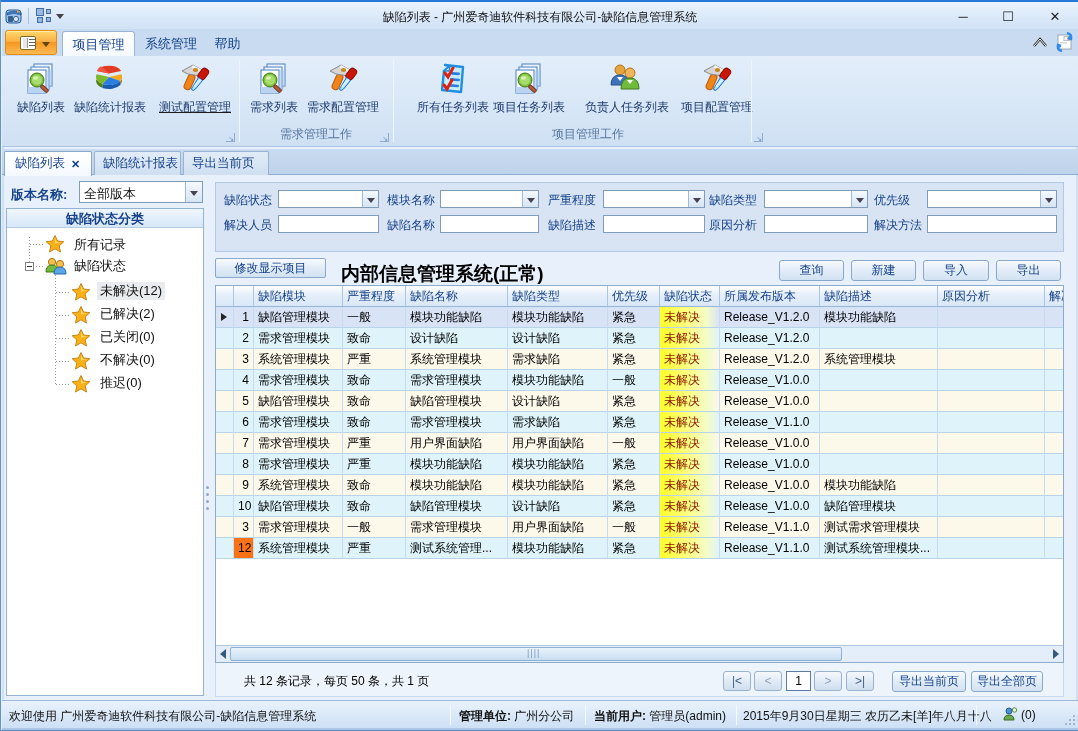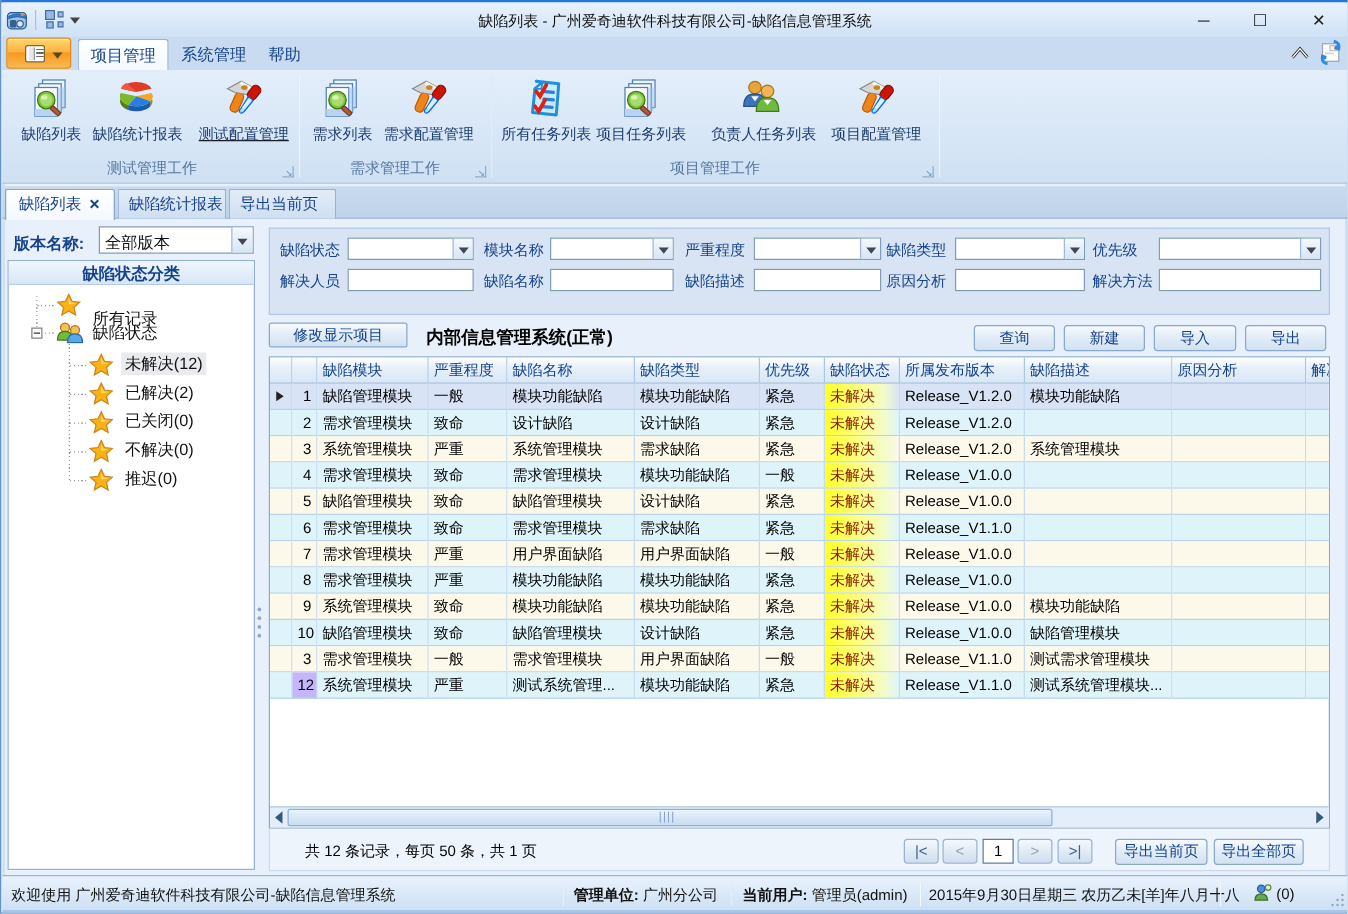--- a/index.html
+++ b/index.html
@@ -77,21 +77,21 @@
 
   
   #filterpanel { left:214px; top:182px; width:849px; height:70px; background:#d8e4f3; border:1px solid #b3c8e3; }
   .flabel { position:absolute; color:#15428b; font-size:12px; }
   .ffield { position:absolute; height:18px; background:#fff; border:1px solid #7f9db9; }
   .ffield .combo-btn { width:16px; }
 
   
   .btn { position:absolute; background:linear-gradient(#f7fafd,#e3edf8 45%,#d2e2f2); border:1px solid #8aa8cc; border-radius:3px; color:#15428b; font-size:12px; text-align:center; cursor:pointer; }
   #btn-modify { left:214px; top:258px; width:111px; height:20px; line-height:18px; border-radius:2px; }
-  #proj-title { left:340px; top:261px; font-size:14px; font-weight:bold; color:#000; }
+  #proj-title { left:340px; top:261px; font-size:19px; font-weight:bold; color:#000; }
   #btn-query  { left:778px; top:260px; width:65px; height:21px; line-height:19px; }
   #btn-new    { left:850px; top:260px; width:65px; height:21px; line-height:19px; }
   #btn-import { left:922px; top:260px; width:66px; height:21px; line-height:19px; }
   #btn-export { left:995px; top:260px; width:65px; height:21px; line-height:19px; }
 
   
   #grid { left:214px; top:285px; width:849px; height:378px; background:#fff; border:1px solid #8caac9; overflow:hidden; }
   #ghead { position:absolute; left:0; top:0; width:847px; height:21px; }
   .hcell { position:absolute; top:0; height:21px; line-height:20px; background:linear-gradient(#ffffff,#e7f0fa 40%,#d9e7f6); border-right:1px solid #aac6e2; border-bottom:1px solid #96b6d8; color:#15428b; font-size:12px; padding-left:4px; overflow:hidden; white-space:nowrap; }
   .grow { position:absolute; left:0; width:847px; height:21px; }
@@ -229,21 +229,20 @@
     <path d="M4 10 L15 4 L26 10 L22 15 L10 13 Z" fill="#d6d6d6" stroke="#8a8a8a"></path>
     <path d="M15 4 L26 10 L24.5 12.5 L13.5 6.5 Z" fill="#f1f1f1"></path>
     <ellipse cx="17.5" cy="9" rx="2.6" ry="1.9" fill="#c8861a"></ellipse>
     <rect x="21.5" y="7" width="7.6" height="12" rx="3.4" transform="rotate(38 25.3 13)" fill="#cc1505" stroke="#8a0d00"></rect>
     <path d="M20.5 16.5 L24.5 19.5 L17.5 28 Q15 30.5 13.8 28.8 Q12.8 27.2 15 25.5 Z" fill="#9fe2fa" stroke="#1565d8"></path>
     <path d="M21.5 17.5 L23.5 19 L17 26.5 L15.5 25 Z" fill="#d9f4fd"></path>
   </svg>
           </div>
           <div class="rlb">测试配置管理</div>
         </div>
-        <div class="rgroup-caption">测试管理工作</div>
         <div class="rgroup-corner" style="right: 3px;"></div>
       </div>
       <div class="rgroup-sep" style="left: 237px;"></div>
       <div class="rgroup" style="left: 238px; width: 152px;">
         <div class="ritem" style="left: -6px; width: 80px;">
           <div class="ric">
             <svg width="34" height="34" viewBox="0 0 34 34">
     <rect x="10" y="3" width="18" height="22" fill="#eef5fd" stroke="#4a7fc2"></rect>
     <rect x="7" y="6" width="18" height="23" fill="#f4f9fe" stroke="#4a7fc2"></rect>
     <rect x="4" y="9" width="18" height="23" fill="#fff" stroke="#4a7fc2"></rect>
@@ -268,21 +267,21 @@
     <path d="M20.5 16.5 L24.5 19.5 L17.5 28 Q15 30.5 13.8 28.8 Q12.8 27.2 15 25.5 Z" fill="#9fe2fa" stroke="#1565d8"></path>
     <path d="M21.5 17.5 L23.5 19 L17 26.5 L15.5 25 Z" fill="#d9f4fd"></path>
   </svg>
           </div>
           <div class="rlb">需求配置管理</div>
         </div>
         <div class="rgroup-caption">需求管理工作</div>
         <div class="rgroup-corner" style="right: 3px;"></div>
       </div>
       <div class="rgroup-sep" style="left: 391px;"></div>
-      <div class="rgroup" style="left: 392px; width: 356px;">
+      <div class="rgroup" style="left: 408px; width: 356px;">
         <div class="ritem" style="left: 3px; width: 80px;">
           <div class="ric">
             <svg width="34" height="34" viewBox="0 0 34 34">
     <path d="M9 4 L27 6 L25 31 L6 29 L8 10 L14 5 Z" fill="#c8ecfb" stroke="#1e90e0" stroke-width="2.4" stroke-linejoin="round"></path>
     <path d="M14 5 L13 10 L8 10 Z" fill="#eaf7fe" stroke="#1e90e0" stroke-width="1.4"></path>
     <rect x="15" y="11" width="9" height="2.6" rx="1" transform="rotate(4 15 11)" fill="#2a7de1"></rect>
     <rect x="14" y="17" width="10" height="2.6" rx="1" transform="rotate(4 14 17)" fill="#2a7de1"></rect>
     <rect x="13" y="23" width="10" height="2.6" rx="1" transform="rotate(4 13 23)" fill="#2a7de1"></rect>
     <path d="M9 12 L12 16 L17 7" fill="none" stroke="#e02010" stroke-width="3" stroke-linecap="round"></path>
     <path d="M8 24 L11 28 L16 19" fill="none" stroke="#e02010" stroke-width="3" stroke-linecap="round"></path>
@@ -360,21 +359,21 @@
         <div class="dotted-v" style="left: 22px; top: 28px; height: 29px;"></div>
         <div class="dotted-h" style="left: 23px; top: 35px; width: 13px;"></div>
         <div class="dotted-h" style="left: 23px; top: 57px; width: 13px;"></div>
         <div class="tree-node" style="left: 38px; top: 25px;">
           <span style="position: absolute; left: 0px; top: 0px;">
             <svg width="20" height="20" viewBox="0 0 20 20">
               <path d="M10 1.5 L12.6 7 L18.8 7.7 L14.2 11.9 L15.5 18 L10 14.8 L4.5 18 L5.8 11.9 L1.2 7.7 L7.4 7 Z" fill="#f9b117" stroke="#c8861a"></path>
               <path d="M10 4 L11.8 8 L16 8.5 L10 9.5 Z" fill="#fdd96e"></path>
             </svg>
           </span>
-          <span class="tree-label" style="left: 26px; top: 12px;">所有记录</span>
+          <span class="tree-label" style="left: 26px; top: 2px;">所有记录</span>
         </div>
         <div class="tree-node" style="left: 38px; top: 48px;">
           <span style="position: absolute; left: 0px; top: 0px;">
             <svg width="22" height="18" viewBox="0 0 22 18">
               <circle cx="7" cy="5" r="3.6" fill="#f2c14e" stroke="#b07318"></circle>
               <path d="M1 15 Q1 8 7 8 Q13 8 13 15 Z" fill="#6fbb3c" stroke="#3f7a18"></path>
               <circle cx="15" cy="7" r="3.6" fill="#f2c14e" stroke="#b07318"></circle>
               <path d="M9 17 Q9 10 15 10 Q21 10 21 17 Z" fill="#58a8e8" stroke="#2a6aaa"></path>
             </svg>
           </span>
@@ -648,21 +647,21 @@
           <div class="gcell" style="left: 292px; width: 100px; background: rgb(252, 248, 234);">用户界面缺陷</div>
           <div class="gcell" style="left: 392px; width: 52px; background: rgb(252, 248, 234);">一般</div>
           <div class="gcell" style="left: 444px; width: 60px; background: linear-gradient(90deg, rgb(255, 255, 40) 0%, rgb(254, 255, 126) 45%, rgb(243, 252, 200) 80%, rgb(252, 248, 234) 100%); color: rgb(139, 21, 0);">未解决</div>
           <div class="gcell" style="left: 504px; width: 100px; background: rgb(252, 248, 234);">Release_V1.1.0</div>
           <div class="gcell" style="left: 604px; width: 118px; background: rgb(252, 248, 234);">测试需求管理模块</div>
           <div class="gcell" style="left: 722px; width: 107px; background: rgb(252, 248, 234);"></div>
           <div class="gcell" style="left: 829px; width: 20px; background: rgb(252, 248, 234);"></div>
         </div>
         <div class="grow" style="top: 252px;">
           <div class="gcell ind" style="left: 0px; width: 18px; background: rgb(222, 244, 250);"></div>
-          <div class="gcell num" style="left: 18px; width: 20px; background: #c4b5fd;">12</div>
+          <div class="gcell num" style="left: 18px; width: 20px; background: #f97316;">12</div>
           <div class="gcell" style="left: 38px; width: 89px; background: rgb(222, 244, 250);">系统管理模块</div>
           <div class="gcell" style="left: 127px; width: 63px; background: rgb(222, 244, 250);">严重</div>
           <div class="gcell" style="left: 190px; width: 102px; background: rgb(222, 244, 250);">测试系统管理...</div>
           <div class="gcell" style="left: 292px; width: 100px; background: rgb(222, 244, 250);">模块功能缺陷</div>
           <div class="gcell" style="left: 392px; width: 52px; background: rgb(222, 244, 250);">紧急</div>
           <div class="gcell" style="left: 444px; width: 60px; background: linear-gradient(90deg, rgb(255, 255, 40) 0%, rgb(254, 255, 126) 45%, rgb(243, 252, 200) 80%, rgb(222, 244, 250) 100%); color: rgb(139, 21, 0);">未解决</div>
           <div class="gcell" style="left: 504px; width: 100px; background: rgb(222, 244, 250);">Release_V1.1.0</div>
           <div class="gcell" style="left: 604px; width: 118px; background: rgb(222, 244, 250);">测试系统管理模块...</div>
           <div class="gcell" style="left: 722px; width: 107px; background: rgb(222, 244, 250);"></div>
           <div class="gcell" style="left: 829px; width: 20px; background: rgb(222, 244, 250);"></div>

